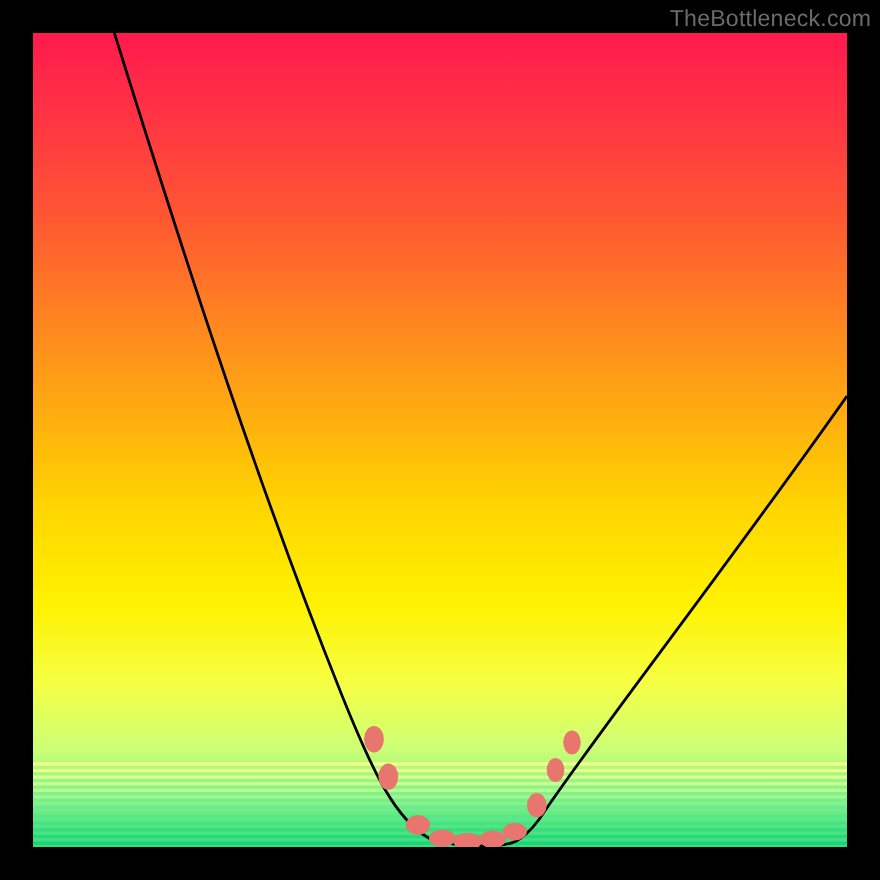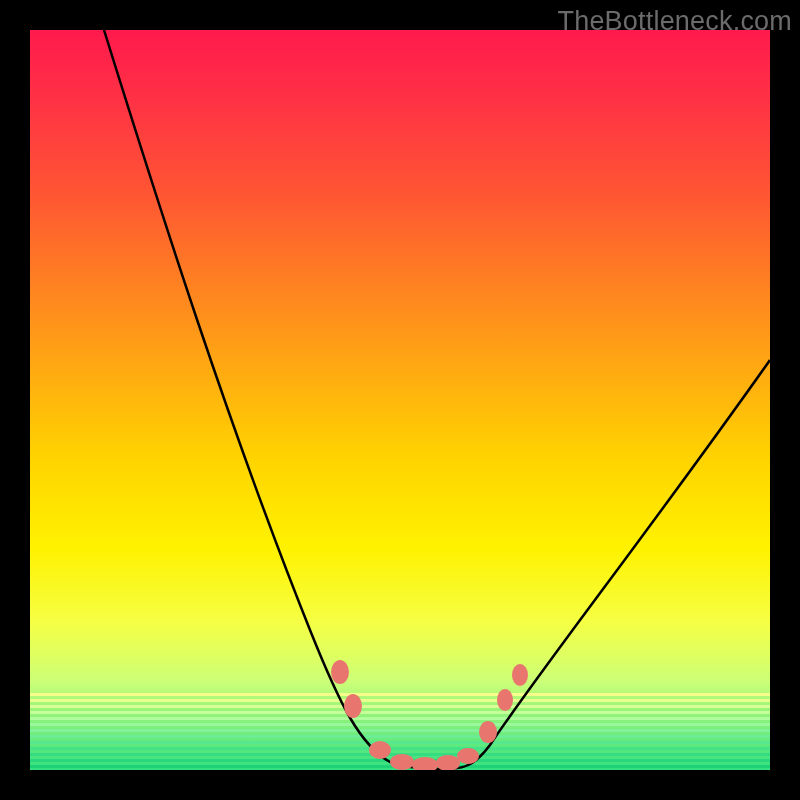--- a/index.html
+++ b/index.html
@@ -53,21 +53,21 @@
     position: absolute;
     left: 0; top: 0;
     width: 100%;
     height: 100%;
   }
   .watermark {
     position: absolute;
     top: 6px;
     right: 8px;
     color: #6b6b6b;
-    font-size: 27px;
+    font-size: 21px;
     font-weight: 400;
     letter-spacing: 0.2px;
   }
 </style>
 </head>
 <body>
 
 <div class="frame">
 
   <div class="plot-area">

